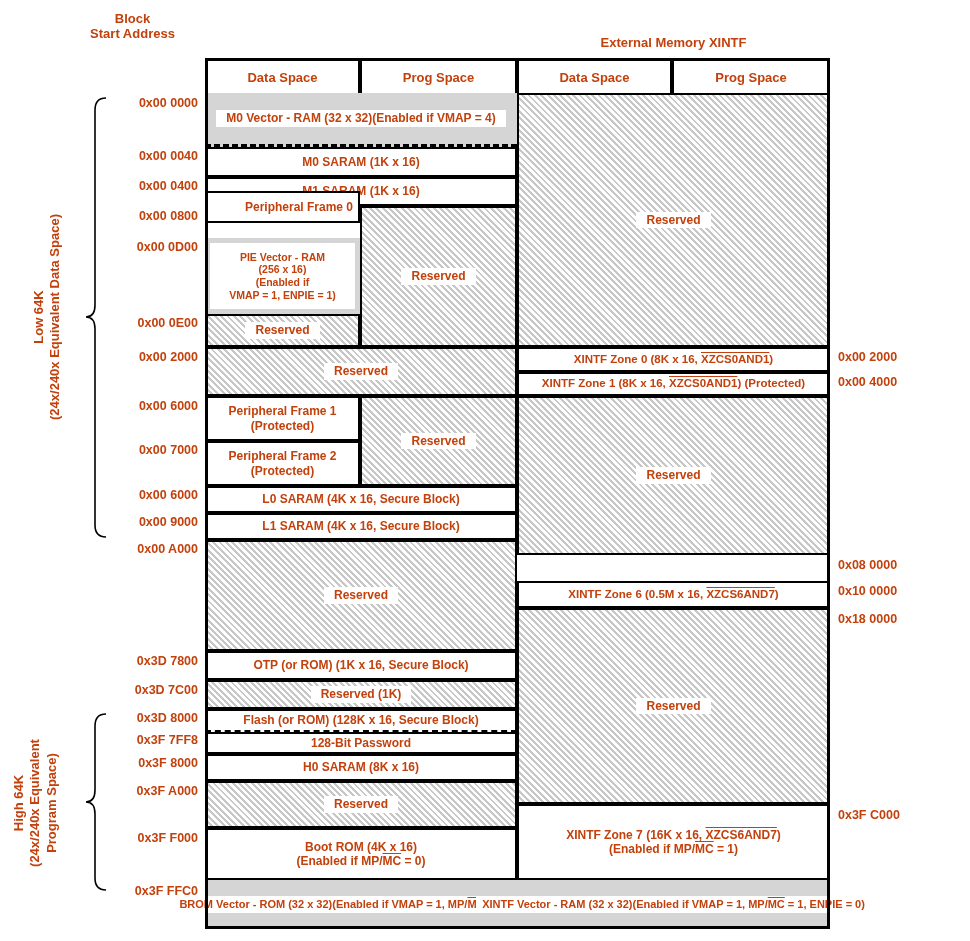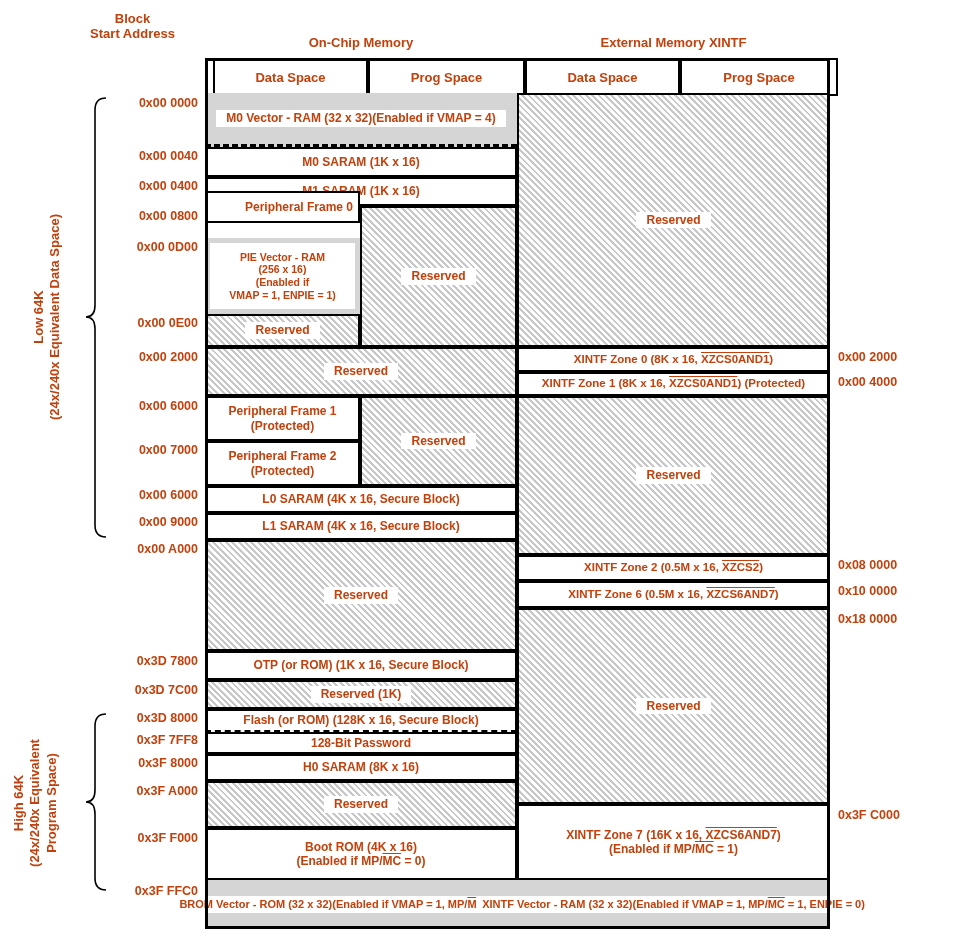--- a/index.html
+++ b/index.html
@@ -5,21 +5,20 @@
   html,body{margin:0;padding:0;background:#fff;}
   #canvas{
     position:relative;width:970px;height:941px;background:#fff;overflow:hidden;
     font-family:"Liberation Sans",sans-serif;font-weight:bold;color:#c2410c;
   }
   .sec-title{position:absolute;text-align:center;font-size:13px;line-height:1.15;}
   .hcell{
     position:absolute;top:58px;height:38px;box-sizing:border-box;
     border:2px solid #000;background:#fff;display:flex;align-items:center;justify-content:center;
     font-size:13px;
-    margin-left:8px;
   }
   .block{
     position:absolute;box-sizing:border-box;background:#fff;
     display:flex;flex-direction:column;align-items:center;justify-content:center;
     text-align:center;font-size:12px;line-height:1.18;
   }
   .block.white{border:2px solid #000;}
   .block.hatch{
     border:2px solid #000;
     background:repeating-linear-gradient(45deg,#ffffff 0px,#ffffff 2.5px,#c7c7c7 2.5px,#c7c7c7 4.5px);
@@ -54,21 +53,20 @@
 </style>
 </head>
 <body>
 
 <div id="canvas">
 
   <div class="sec-title" style="left:60px;top:12px;width:145px;">
     <div class="ln">Block</div>
     <div class="ln">Start Address</div>
   </div>
-  <div class="sec-title" style="left:205px;top:36px;width:312px;">On-Chip Memory</div>
   <div class="sec-title" style="left:517px;top:36px;width:313px;">External Memory XINTF</div>
 
   <div class="hcell" style="left:205px;width:155px;">Data Space</div>
   <div class="hcell" style="left:360px;width:157px;">Prog Space</div>
   <div class="hcell" style="left:517px;width:155px;">Data Space</div>
   <div class="hcell" style="left:672px;width:158px;">Prog Space</div>
 
   <svg class="braces" width="970" height="941">
     <path d="M106,98 Q95,98 95,110 L95,305 Q95,317 86,317 Q95,317 95,329 L95,525 Q95,537 106,537" fill="none" stroke="#000" stroke-width="1.6"></path>
     <path d="M106,714 Q95,714 95,726 L95,790 Q95,802 86,802 Q95,802 95,814 L95,878 Q95,890 106,890" fill="none" stroke="#000" stroke-width="1.6"></path>
@@ -186,23 +184,20 @@
     <div class="block white" style="left: 517px; top: 347px; width: 313px; height: 25px; font-size: 11.5px;">
       <div class="ln"><span>XINTF Zone 0 (8K x 16, </span><span class="ov">XZCS0AND1</span><span>)</span></div>
     </div>
     <div class="block white" style="left: 517px; top: 372px; width: 313px; height: 24px; font-size: 11.5px;">
       <div class="ln"><span>XINTF Zone 1 (8K x 16, </span><span class="ov">XZCS0AND1</span><span>) (Protected)</span></div>
     </div>
     <div class="block hatch" style="left: 517px; top: 396px; width: 313px; height: 159px;">
       <div class="chip">
         <div class="ln"><span>Reserved</span></div>
       </div>
-    </div>
-    <div class="block white" style="left: 517px; top: 555px; width: 313px; height: 26px; font-size: 11.5px;">
-      <div class="ln"><span>XINTF Zone 2 (0.5M x 16, </span><span class="ov">XZCS2</span><span>)</span></div>
     </div>
     <div class="block white" style="left: 517px; top: 581px; width: 313px; height: 27px; font-size: 11.5px;">
       <div class="ln"><span>XINTF Zone 6 (0.5M x 16, </span><span class="ov">XZCS6AND7</span><span>)</span></div>
     </div>
     <div class="block hatch" style="left: 517px; top: 608px; width: 313px; height: 196px;">
       <div class="chip">
         <div class="ln"><span>Reserved</span></div>
       </div>
     </div>
     <div class="block white" style="left: 517px; top: 804px; width: 313px; height: 76px;">

